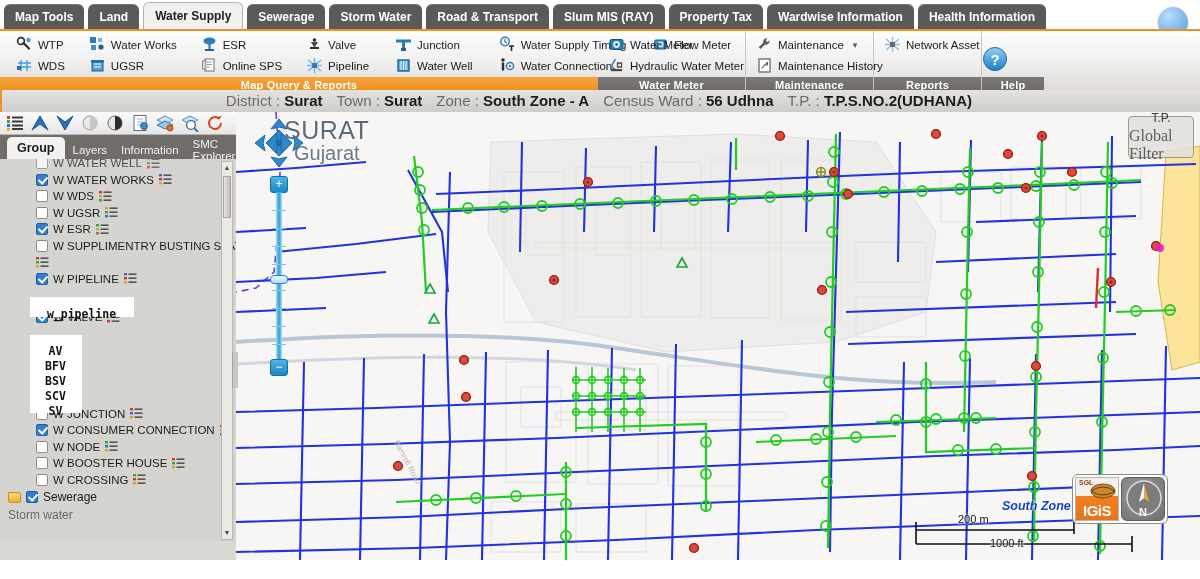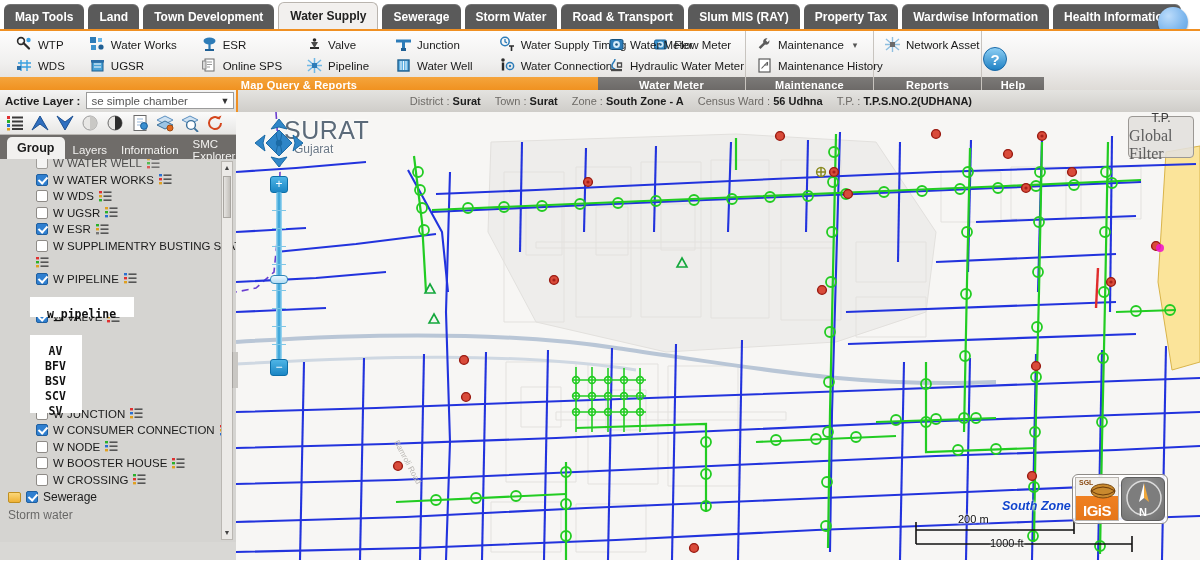--- a/index.html
+++ b/index.html
@@ -103,42 +103,42 @@
     padding: 0 4px; font-size: 11.5px; color: #555; cursor: pointer;
   }
   .layer-select .cv { font-size: 9px; color: #333; }
   .crumbs {
     flex: 1; height: 22px;
     display: flex; align-items: center; justify-content: flex-end;
     gap: 14px; padding-right: 228px;
     background: linear-gradient(to bottom,#e4e3e0,#cfcdc9);
     border-left: 2px solid #f09023;
   }
-  .crumb { color: #6d6a66; font-size: 11px; }
+  .crumb { color: #6d6a66; font-size: 15px; }
   .crumb b { color: #1c1c1c; font-weight: bold; }
 
   
   .map {
     position: absolute; top: 112px; left: 236px;
     width: 964px; height: 448px;
     background: #f6f5f3;
     overflow: hidden;
   }
   .map svg { position: absolute; top:0; left:0; }
 
   
   .city-label {
     position: absolute; left: 48px; top: 4px;
     color: #5c6b7a; font-size: 25px; letter-spacing: .5px;
     text-shadow: 0 0 3px #fff, 0 0 3px #fff;
     pointer-events: none;
   }
   .city-sub {
     position: absolute; left: 58px; top: 30px;
-    color: #6b7886; font-size: 12px;
+    color: #6b7886; font-size: 20px;
     text-shadow: 0 0 3px #fff, 0 0 3px #fff;
     pointer-events: none;
   }
   .zone-label {
     position: absolute; left: 766px; top: 387px;
     color: #1144cc; font-size: 12.5px; font-weight: bold; font-style: italic;
     text-shadow: 0 0 3px #fff, 0 0 3px #fff; pointer-events: none;
   }
 
   
@@ -312,21 +312,20 @@
   .sb-ll b { font-weight: bold; }
 </style>
 </head>
 <body>
 
 <div id="app">
 
   <div class="tabbar">
     <div class="tab">Map Tools</div>
     <div class="tab">Land</div>
-    <div class="tab">Town Development</div>
     <div class="tab active">Water Supply</div>
     <div class="tab">Sewerage</div>
     <div class="tab">Storm Water</div>
     <div class="tab">Road &amp; Transport</div>
     <div class="tab">Slum MIS (RAY)</div>
     <div class="tab">Property Tax</div>
     <div class="tab">Wardwise Information</div>
     <div class="tab">Health Information</div>
     <div class="topcircle"></div>
   </div>
@@ -524,27 +523,20 @@
               </defs>
             <text x="13" y="19" text-anchor="middle" font-size="15" font-weight="bold" fill="#fff" font-family="Liberation Sans, sans-serif">?</text>
           </svg>
         </div>
       </div>
       <div class="rgroup-title">Help</div>
     </div>
   </div>
 
   <div class="infostrip">
-    <div class="active-layer-wrap">
-      <b>Active Layer :</b>
-      <div class="layer-select">
-        <span>se simple chamber</span>
-        <span class="cv">▼</span>
-      </div>
-    </div>
     <div class="crumbs">
       <span class="crumb">
         <span>District :</span>
         <b>Surat</b>
       </span>
       <span class="crumb">
         <span>Town :</span>
         <b>Surat</b>
       </span>
       <span class="crumb">

